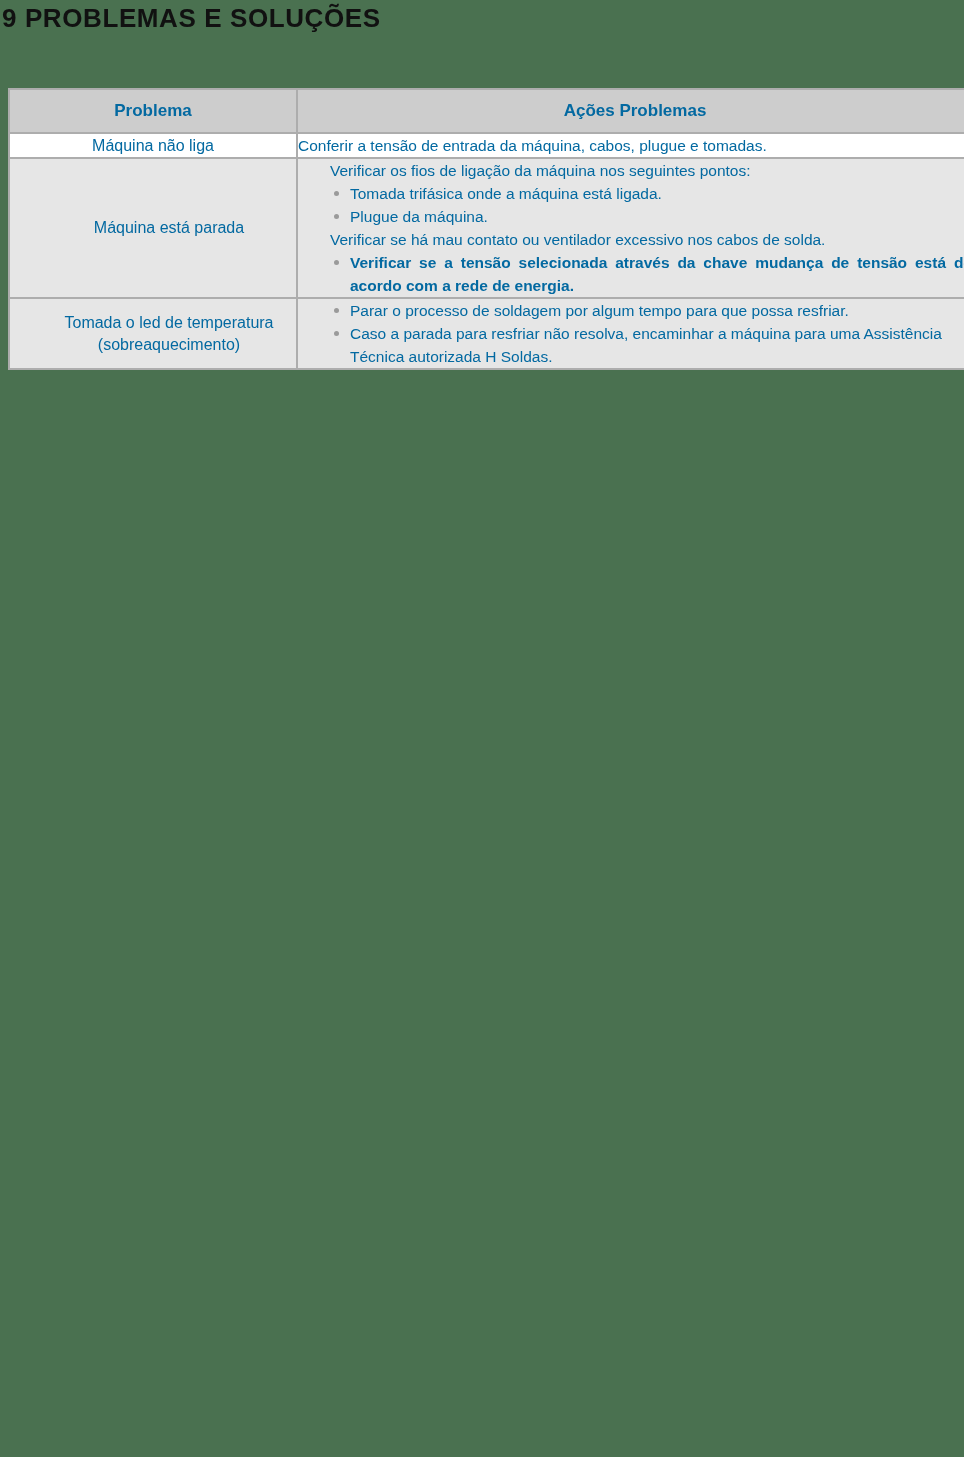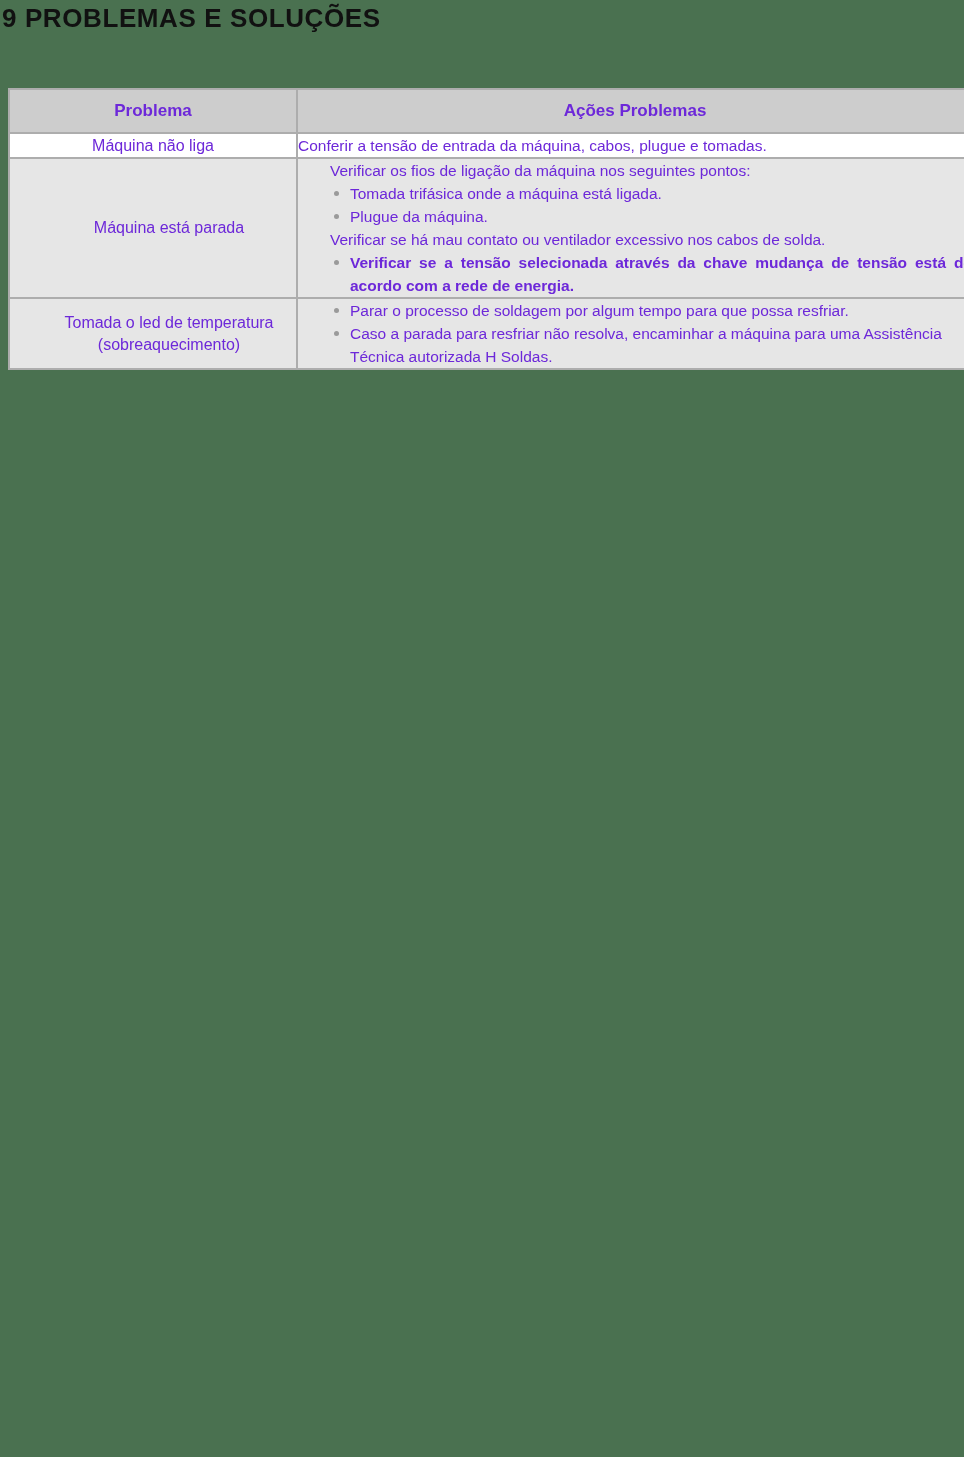--- a/index.html
+++ b/index.html
@@ -70,21 +70,21 @@
   }
 
   table.probtable col.c1 { width: 288px; }
   table.probtable col.c2 { width: 676px; }
 
   table.probtable th,
   table.probtable td {
     border: 2px solid #adadad;
     padding: 0;
     vertical-align: middle;
-    color: #6d28d9;
+    color: #0369a1;
   }
 
   table.probtable thead th {
     background: #cdcdcd;
     font-size: 17px;
     font-weight: bold;
     text-align: center;
     height: 34px;
     padding: 4px 6px;
   }

